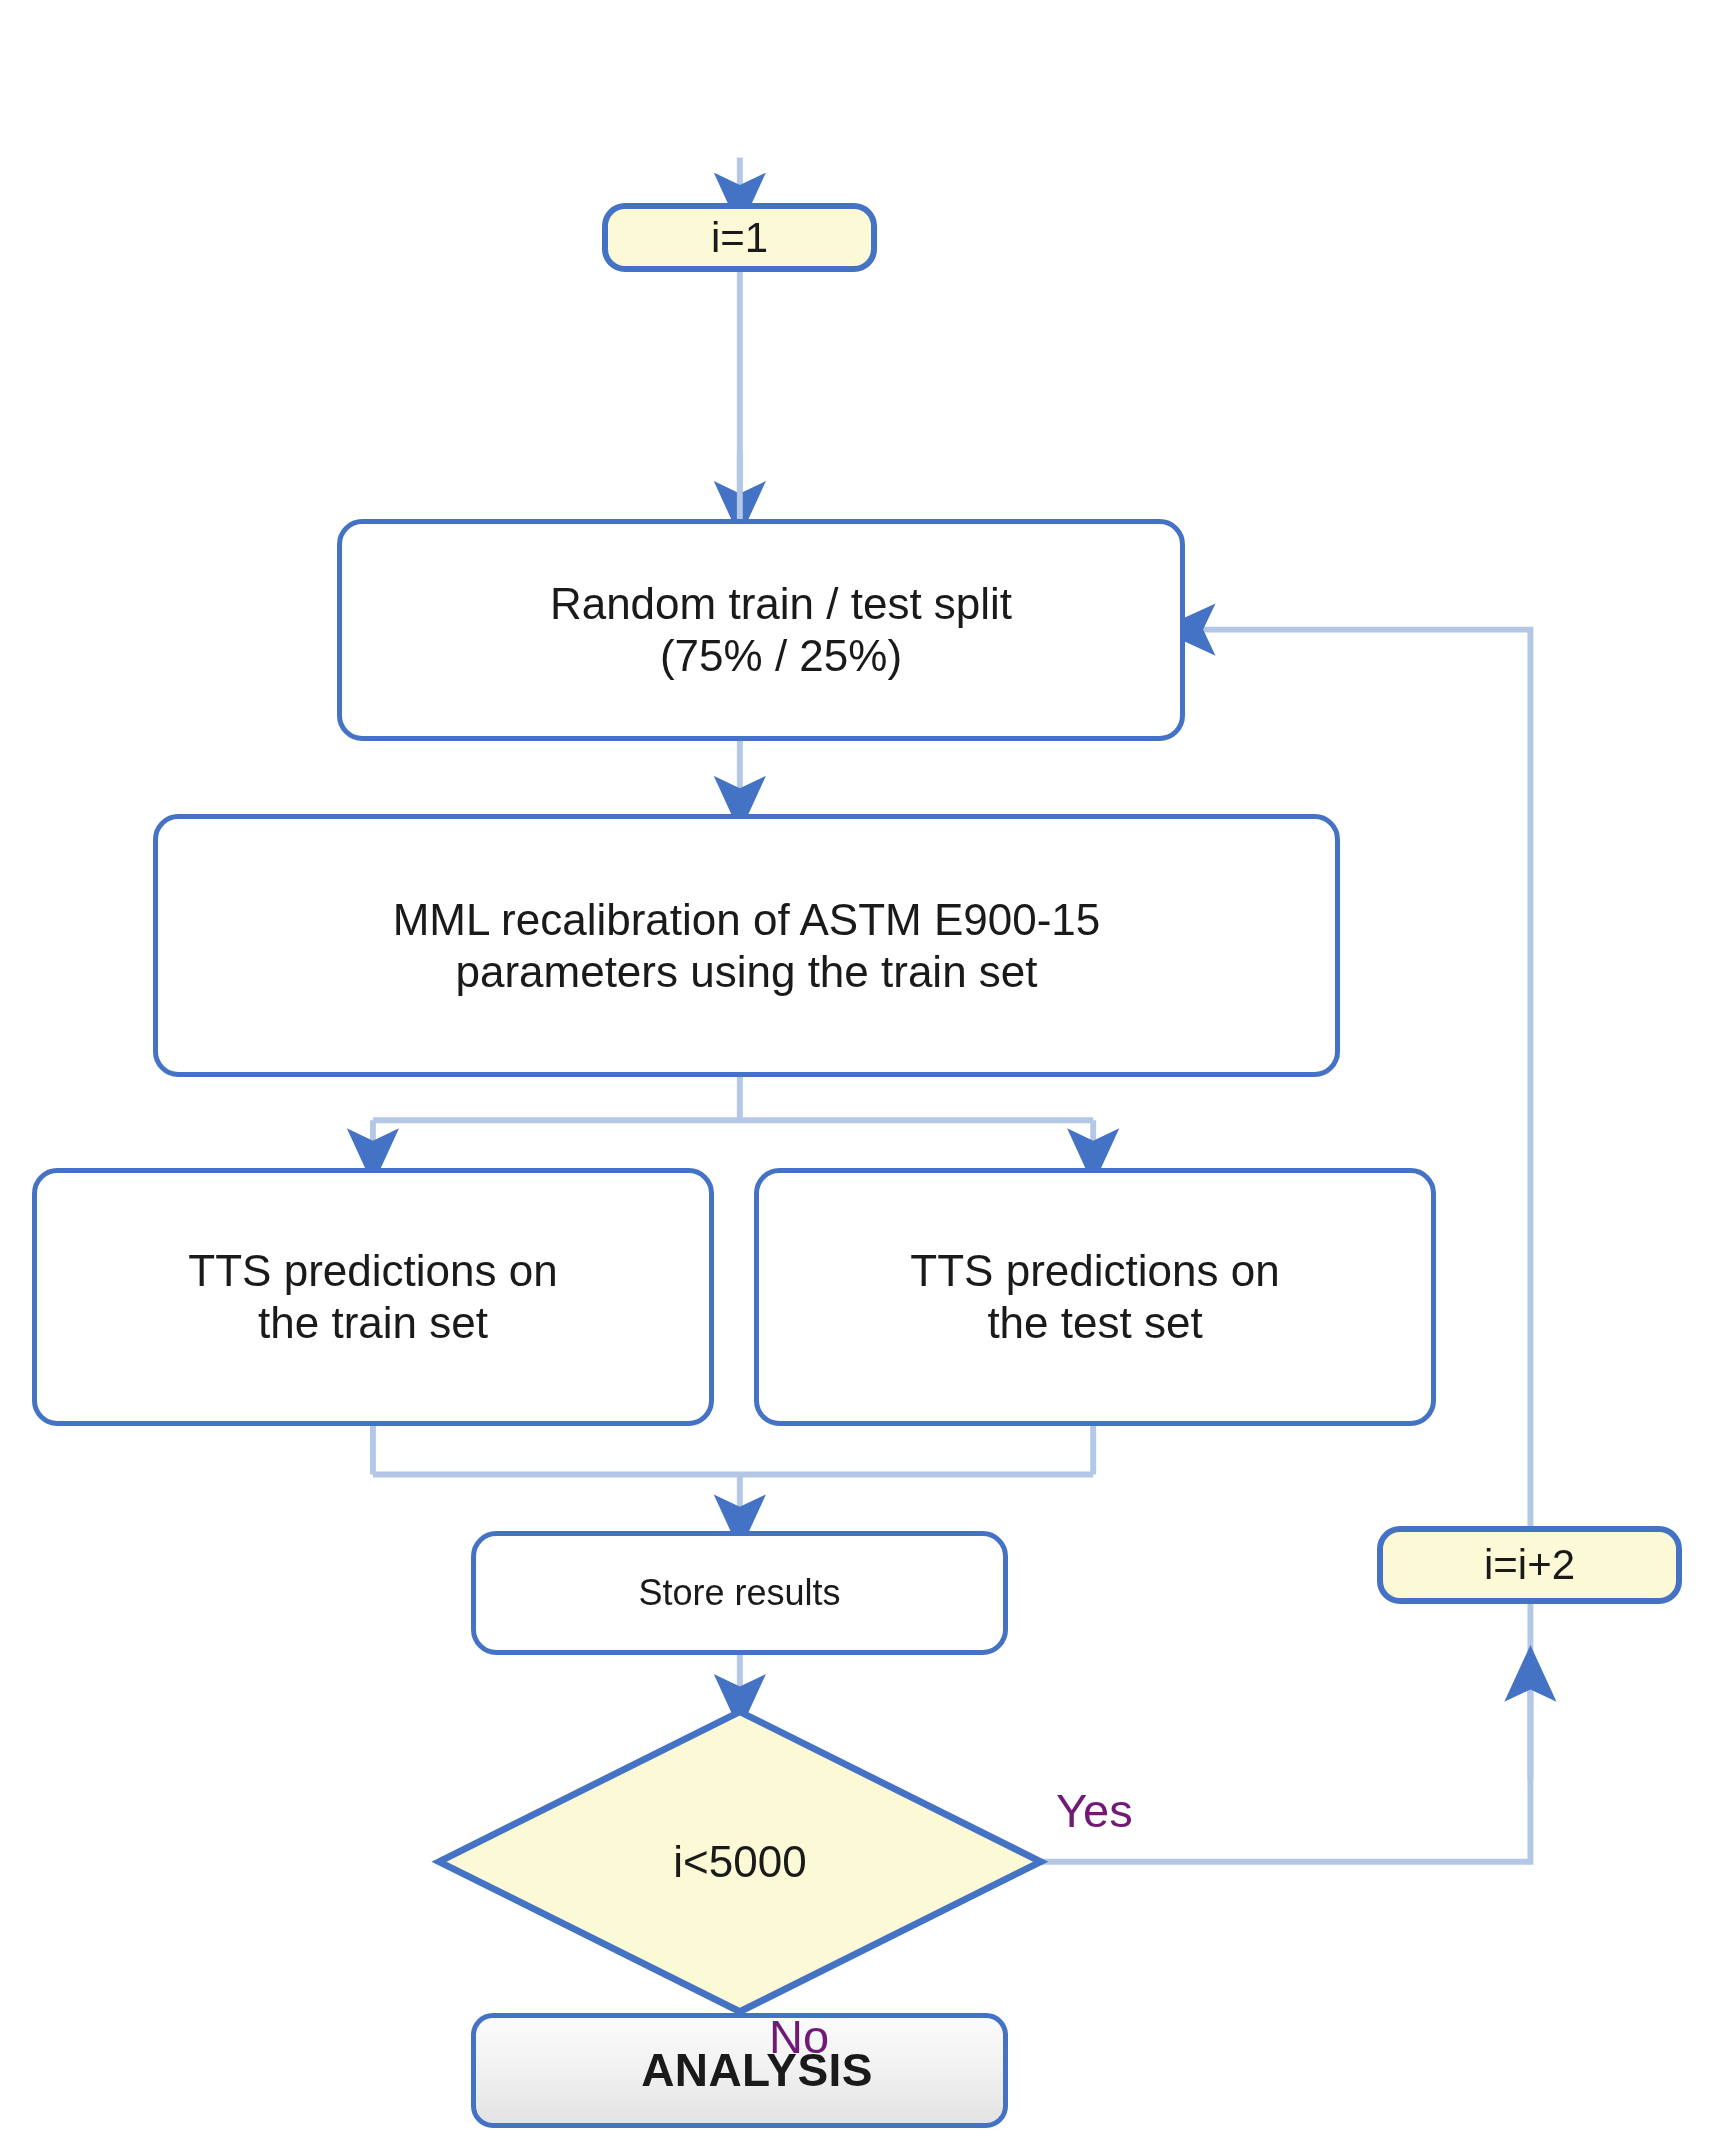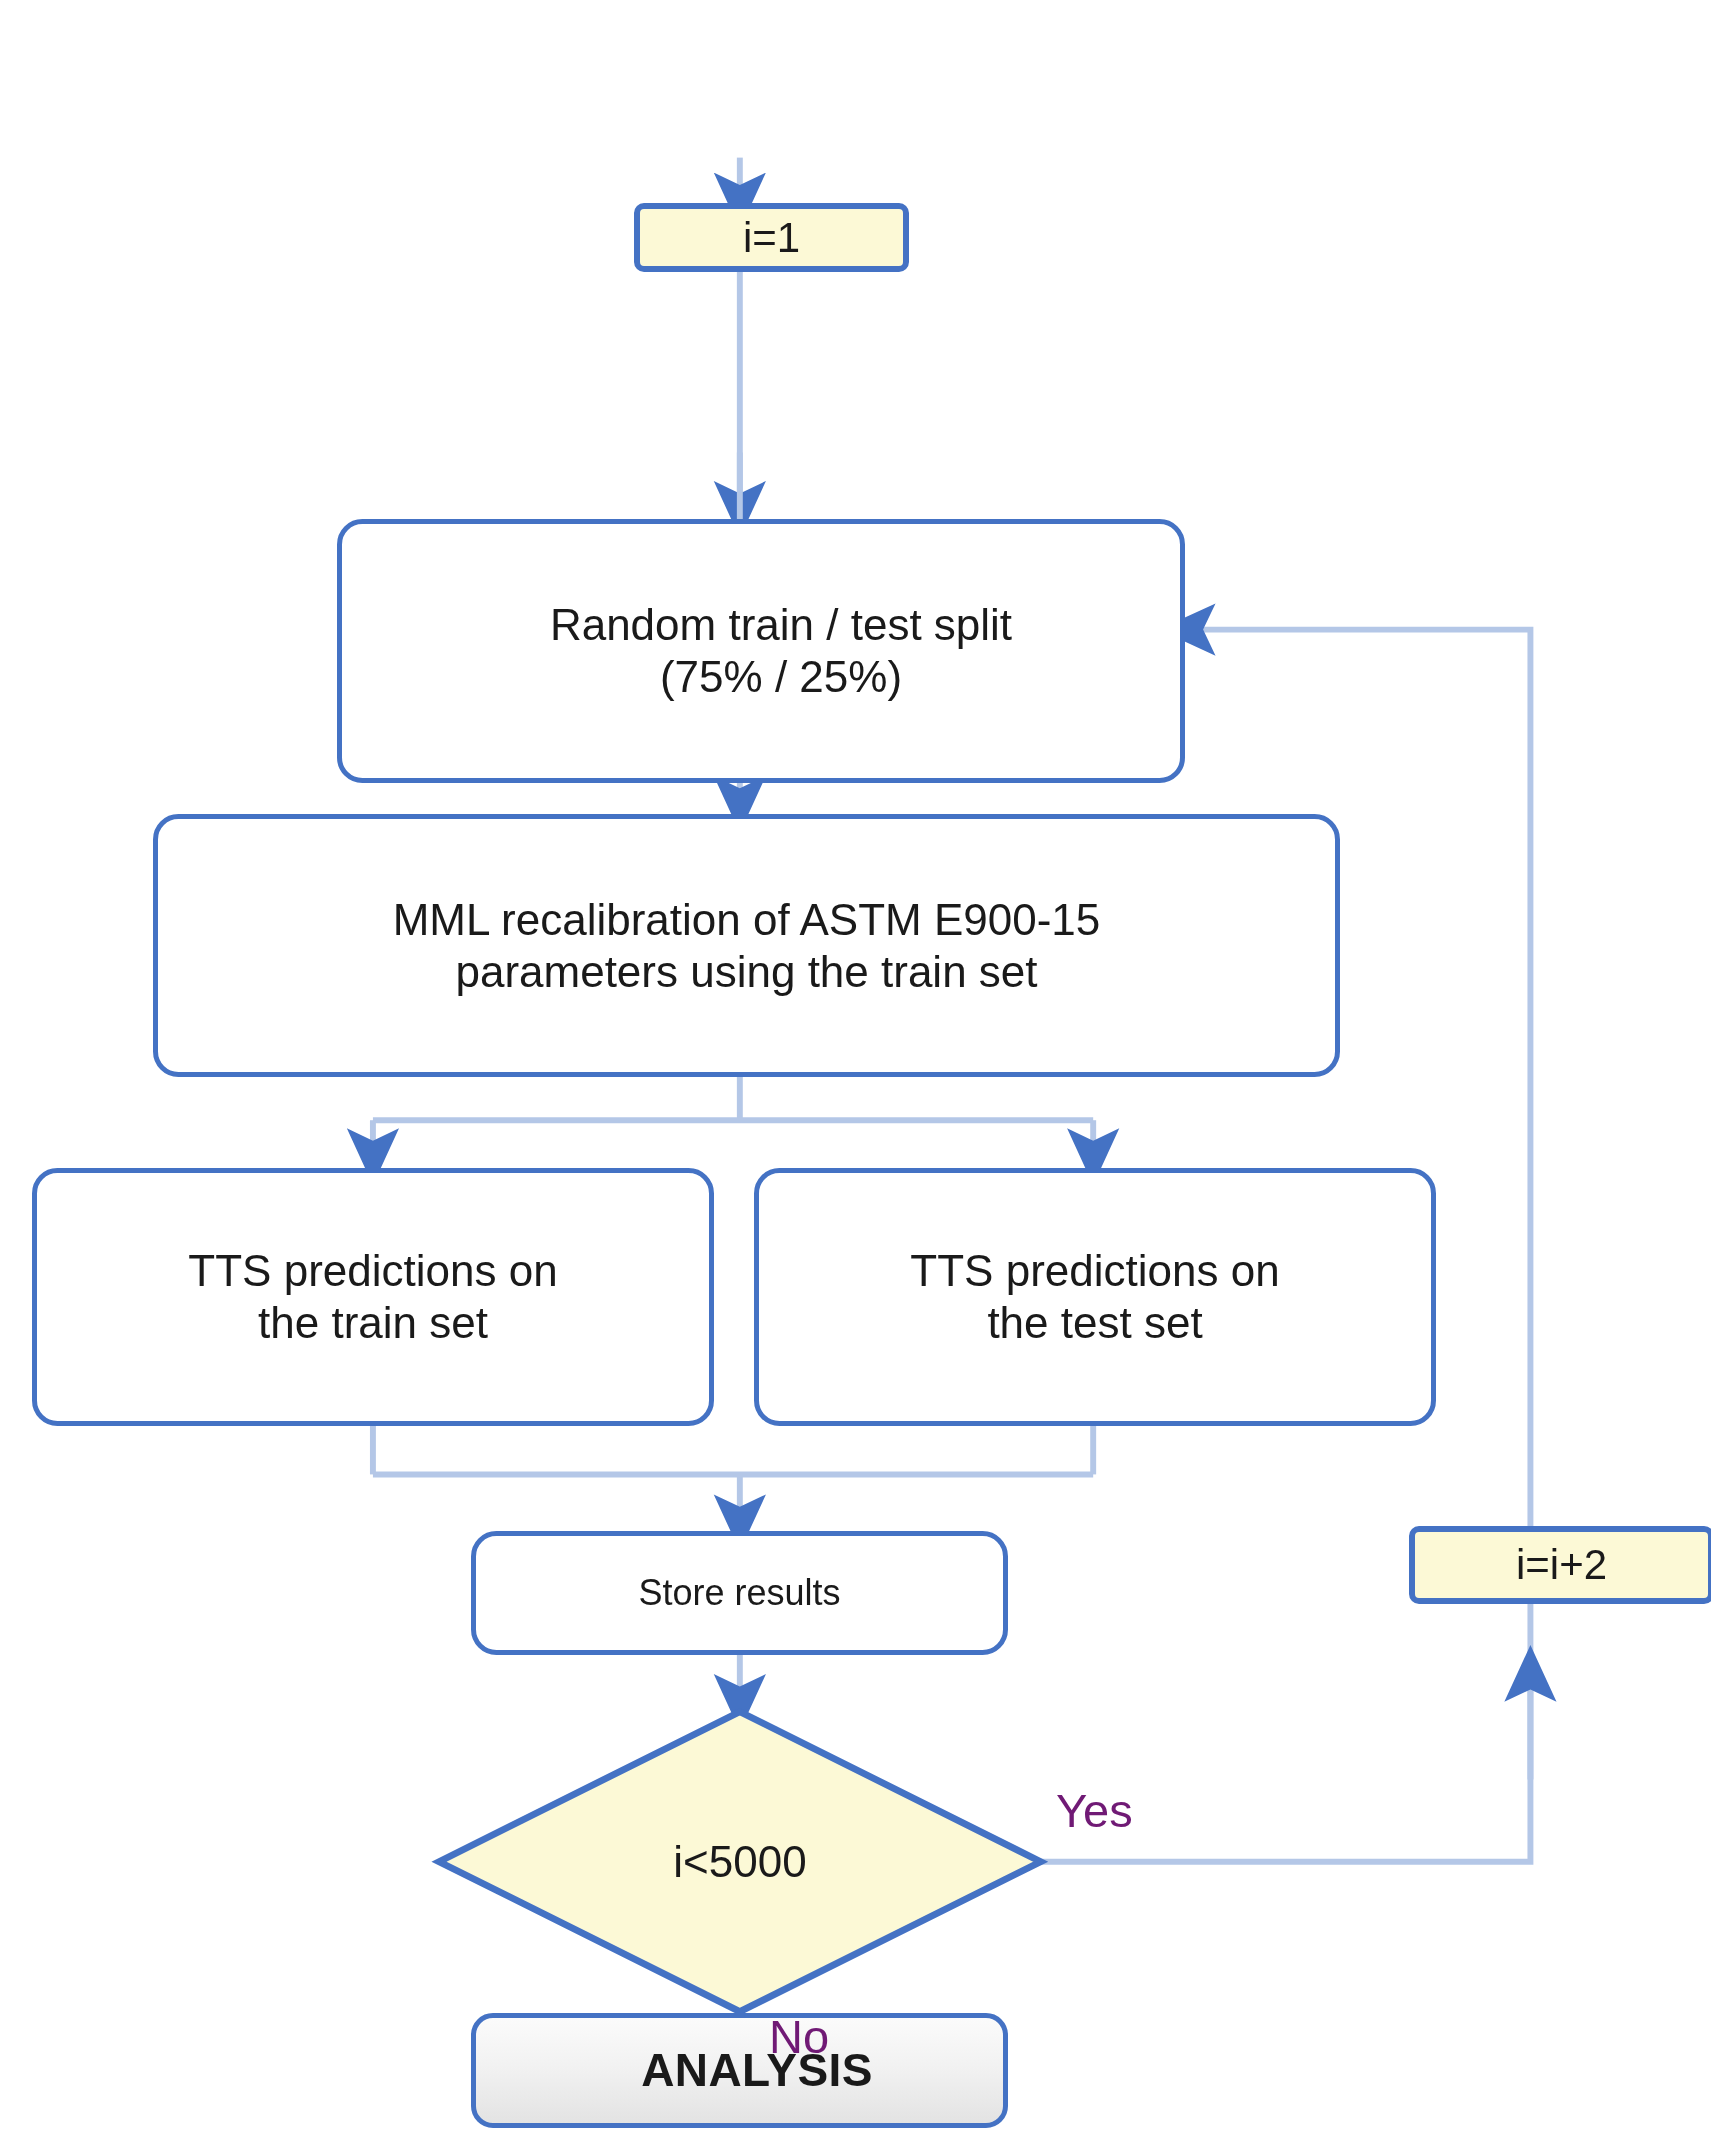--- a/index.html
+++ b/index.html
@@ -34,23 +34,22 @@
   }
   .terminal {
     border: 5.1px solid #4472C4;
     border-radius: 22px;
     background: linear-gradient(180deg, #fbfbfb 0%, #f2f2f2 45%, #e3e3e3 100%);
     font-weight: bold;
     letter-spacing: 0.4px;
   }
   .yellowbox {
     border: 6px solid #4472C4;
-    border-radius: 10px;
+    border-radius: 23px;
     background: #FCF9D6;
-    margin-left: 32px;
   }
   .svg-layer {
     position: absolute;
     left: 0;
     top: 0;
     width: 1711px;
     height: 2154px;
     pointer-events: none;
   }
   .edge-label {
@@ -97,21 +96,21 @@
     <path d="M873,2372 L873,2420" stroke="#B4C7E7" stroke-width="7" fill="none" marker-end="url(#ah)"></path>
 
     <polygon points="873,2020 1228,2197 873,2374 518,2197" fill="#FCF9D6" stroke="#4472C4" stroke-width="8"></polygon>
   </svg>
 
 
   <div class="node yellowbox" style="left:602px; top:203px; width:275px; height:69px; font-size:42px;">
     <span class="txt">i=1</span>
   </div>
 
-  <div class="node rounded" style="left:337px; top:519px; width:848px; height:264px; font-size:44px;padding-left:40px;">
+  <div class="node rounded" style="left:337px; top:519px; width:848px; height:222px; font-size:44px;padding-left:40px;">
     <span class="txt">Random train / test split
 (75% / 25%)</span>
   </div>
 
   <div class="node rounded" style="left:153px; top:814px; width:1187px; height:263px; font-size:44px;">
     <span class="txt">MML recalibration of ASTM E900-15
 parameters using the train set</span>
   </div>
 
   <div class="node rounded" style="left:32px; top:1168px; width:682px; height:258px; font-size:44px;">

